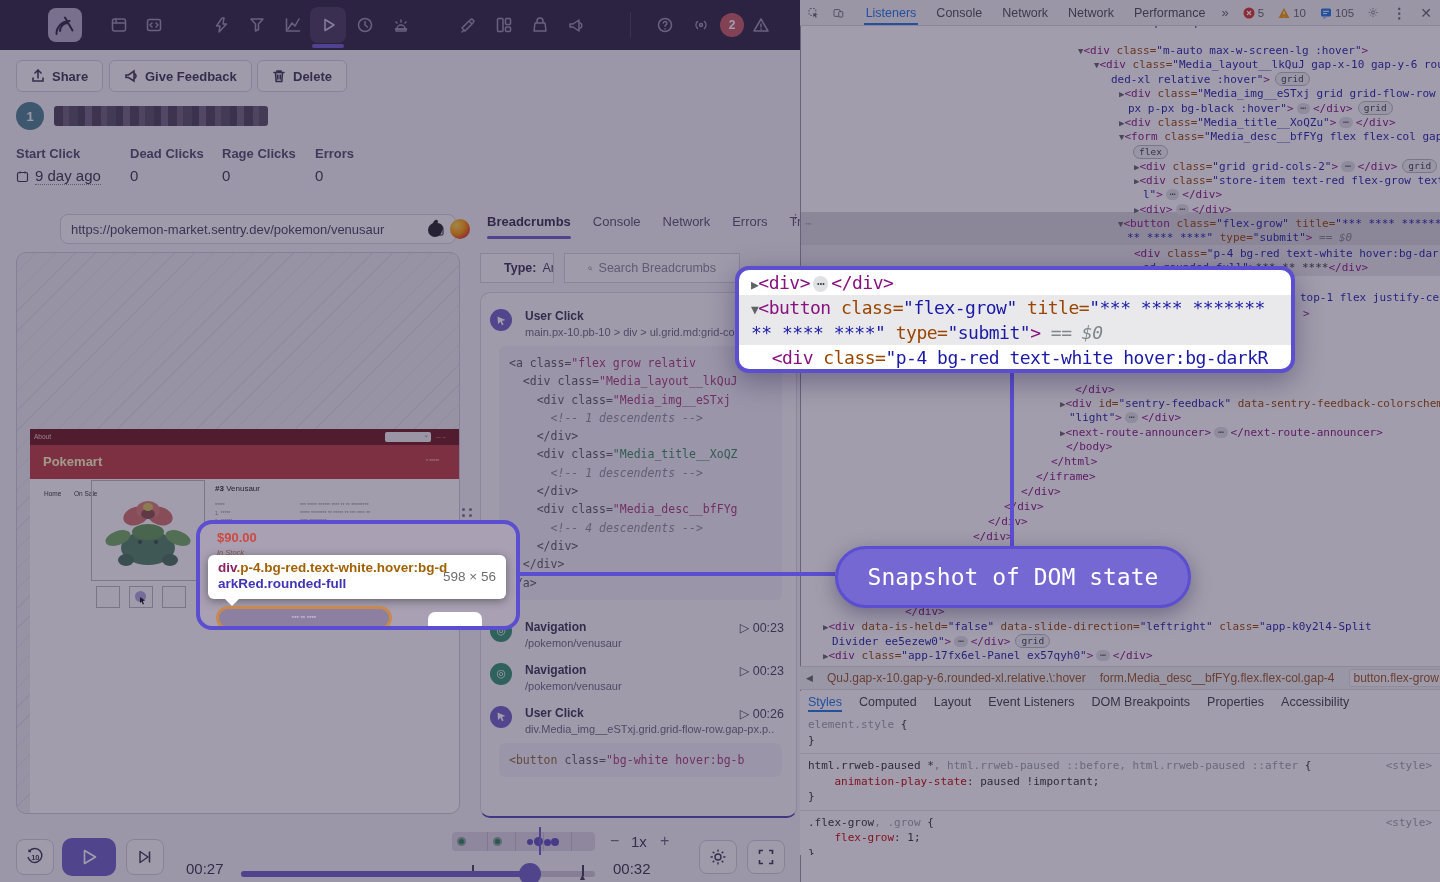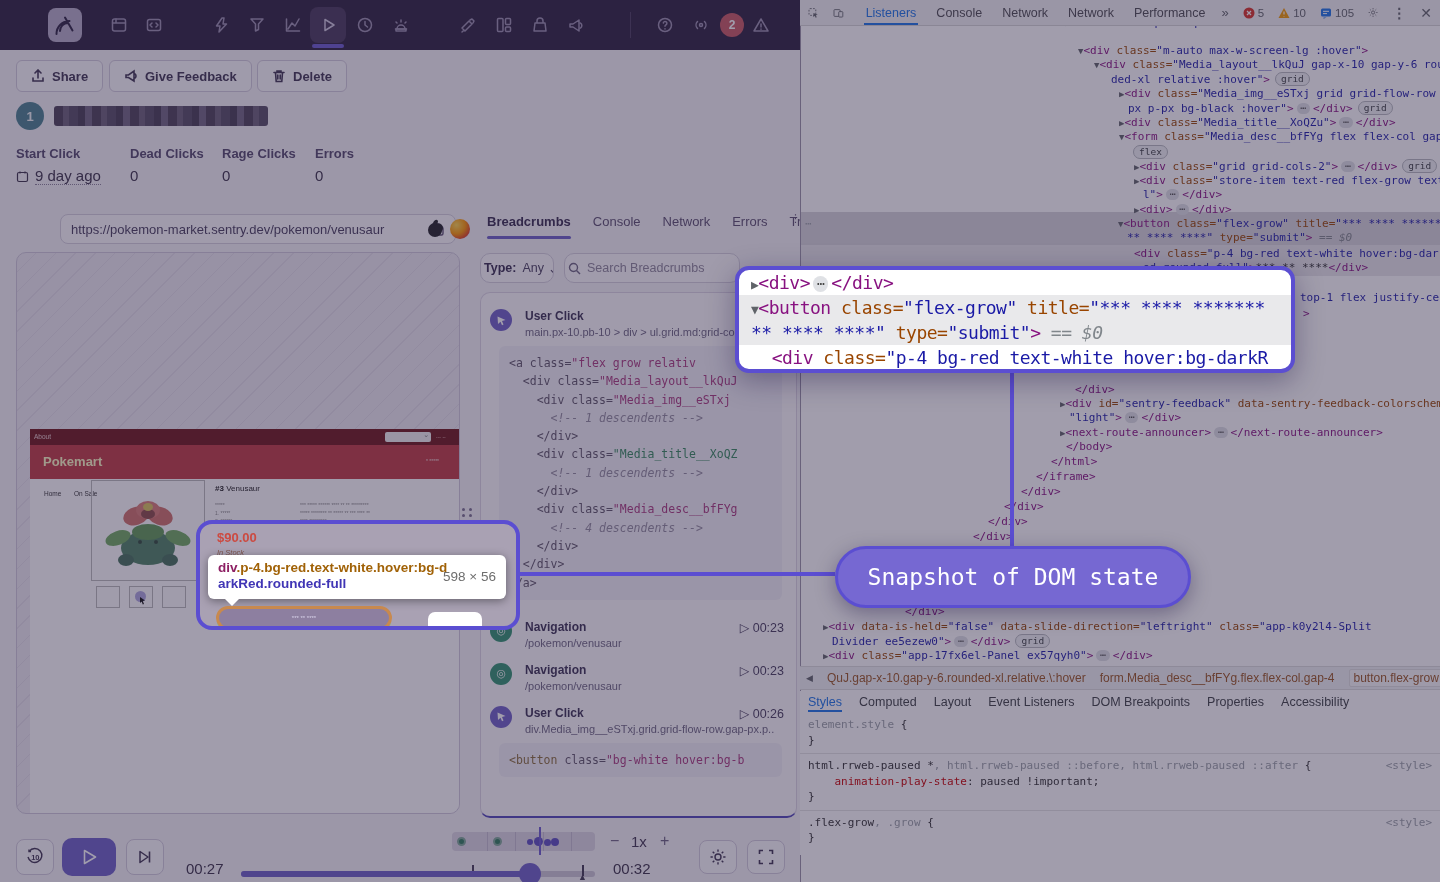--- a/index.html
+++ b/index.html
@@ -33,21 +33,21 @@
   .site-thumb{position:absolute;top:157px;width:22px;height:20px;border:1px solid #b9b9b9;background:#fdfdfd;}
   #drag-dots{left:461px;top:504px;width:12px;height:22px;display:grid;grid-template-columns:4px 4px;gap:3px;justify-content:center;align-content:center;}
   #drag-dots i{width:3px;height:3px;border-radius:50%;background:#7b7190;}
   
   #bc-tabs{left:487px;top:214px;display:flex;gap:22px;font-size:13px;color:#5a4e6e;}
   .bc-tab{position:relative;padding-bottom:8px;}
   .bc-tab.active{color:#362b4e;font-weight:700;}
   .bc-tab.active::after{content:"";position:absolute;left:0;right:0;bottom:-2px;height:3px;border-radius:2px;background:#6C5FC7;}
   #type-pill{left:480px;top:253px;width:74px;height:30px;}
   #search-pill{left:564px;top:253px;width:176px;height:30px;}
-  .pill{background:#fdfcfe;border:1px solid #d5d0dd;border-radius:10px;display:flex;align-items:center;gap:6px;padding:0 3px;box-sizing:border-box;font-size:12.5px;color:#4a415f;overflow:hidden;white-space:nowrap;}
+  .pill{background:#fdfcfe;border:1px solid #d5d0dd;border-radius:0;display:flex;align-items:center;gap:6px;padding:0 23px;box-sizing:border-box;font-size:12.5px;color:#4a415f;overflow:hidden;white-space:nowrap;}
   #bc-card{left:480px;top:292px;width:317px;height:526px;background:#fdfcfe;border:1px solid #dcd6e4;border-bottom:2px solid #4f46b8;border-radius:10px;box-sizing:border-box;overflow:hidden;padding-top:6px;}
   .bc-entry{position:relative;padding:10px 12px 4px 44px;}
   .bc-icon{position:absolute;left:9px;top:10px;width:22px;height:22px;border-radius:50%;display:flex;align-items:center;justify-content:center;}
   .bc-icon.click{background:#6e5fc6;}
   .bc-icon.nav{background:#31936f;}
   .bc-title{font-weight:700;font-size:12px;color:#3a3052;}
   .bc-time{position:absolute;right:12px;top:10px;font-size:12.5px;color:#473d5c;}
   .bc-sub{font-size:11px;color:#6d6580;margin-top:3px;white-space:nowrap;overflow:hidden;max-width:250px;}
   .bc-code{background:#f3f1f7;border-radius:6px;margin:8px 2px 6px -26px;padding:8px 10px;font:11.5px/18.3px "DejaVu Sans Mono",monospace;white-space:pre;overflow:hidden;}
   
@@ -553,21 +553,21 @@
         <path d="M6.5 7.5v2M5 11.5h3" stroke="#5f6368" stroke-width="1.2"></path>
       </svg>
     <svg width="13" height="13" viewBox="0 0 13 13">
         <rect x="1.5" y="2" width="10" height="9" rx="1" stroke="#5f6368" fill="none" stroke-width="1.2"></rect>
         <path d="M8 2v9" stroke="#5f6368" stroke-width="1.2"></path>
       </svg>
   </div>
   <div id="style-rules" class="abs">
       <div class="rule"><div><span class="tk-g">element.style</span><span class="tk-pl"> {</span></div><div>}</div></div>
       <div class="rule"><span class="sheet">&lt;style&gt;</span><div><span class="tk-pl">html.rrweb-paused *</span><span class="tk-g">, html.rrweb-paused ::before, html.rrweb-paused ::after</span><span class="tk-pl"> {</span></div><div><span class="prop-name">    animation-play-state</span><span>: paused !important;</span></div><div>}</div></div>
-      <div class="rule"><span class="sheet">&lt;style&gt;</span><div><span class="tk-pl">.flex-grow</span><span class="tk-g">, .grow</span><span class="tk-pl"> {</span></div><div>}</div></div>
+      <div class="rule"><span class="sheet">&lt;style&gt;</span><div><span class="tk-pl">.flex-grow</span><span class="tk-g">, .grow</span><span class="tk-pl"> {</span></div><div><span class="prop-name">    flex-grow</span><span>: 1;</span></div><div>}</div></div>
     </div>
 
   <div id="dim" class="abs"></div>
 
   <div class="conn abs" style="left:520px;top:572px;width:315px;height:4px"></div>
   <div class="conn abs" style="left:1010px;top:371px;width:4px;height:177px"></div>
 
   <div id="frame" class="abs">
     <span class="abs" style="left:17px;top:6px;font-size:13px;font-weight:600;color:#cc4a41">$90.00</span>
     <span class="abs" style="left:17px;top:24px;font-size:7.5px;font-style:italic;color:#7c544e">In Stock</span>

